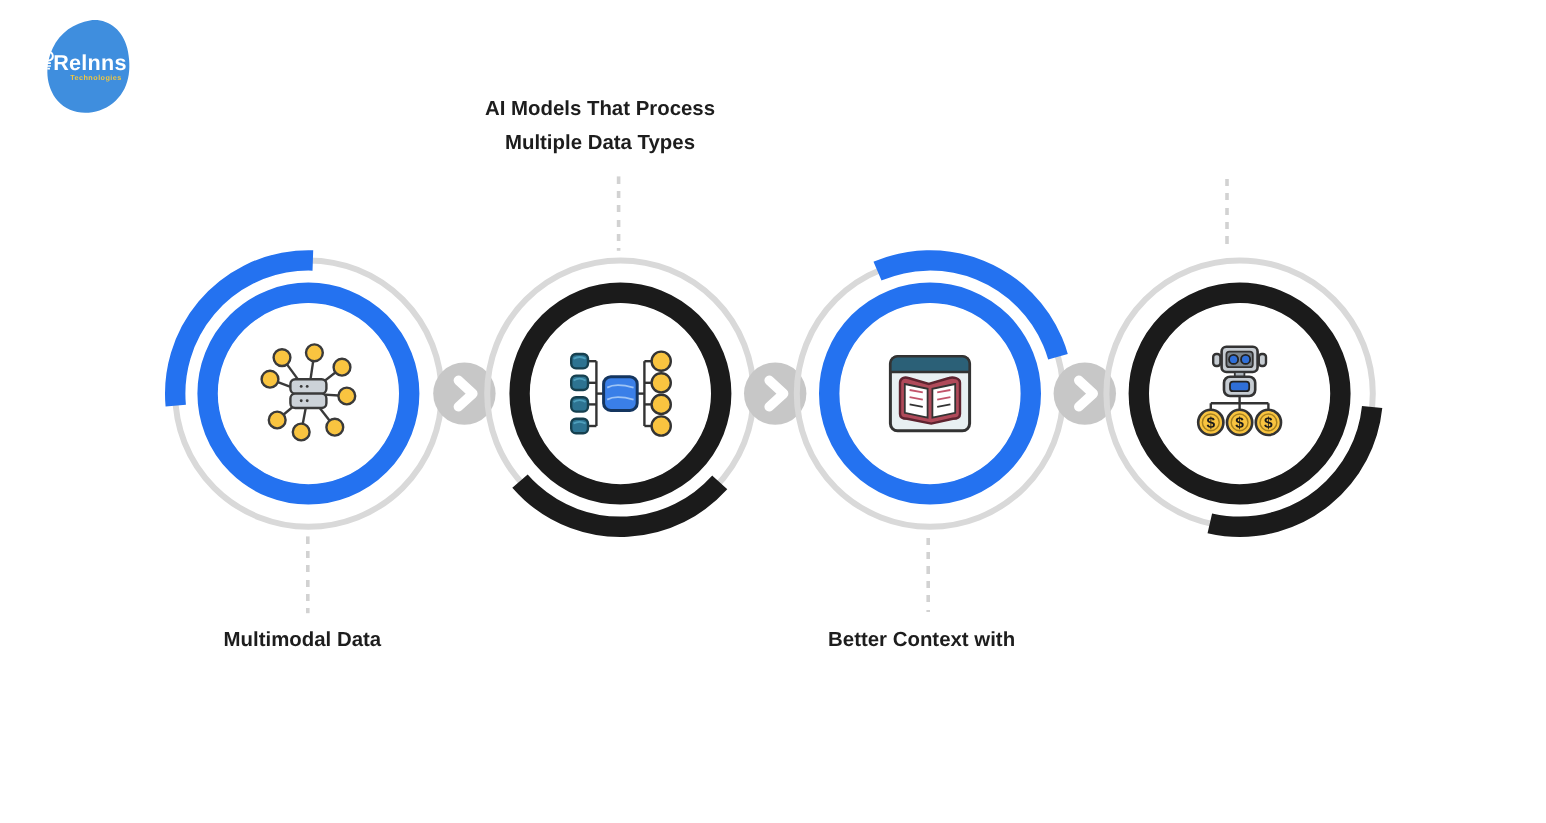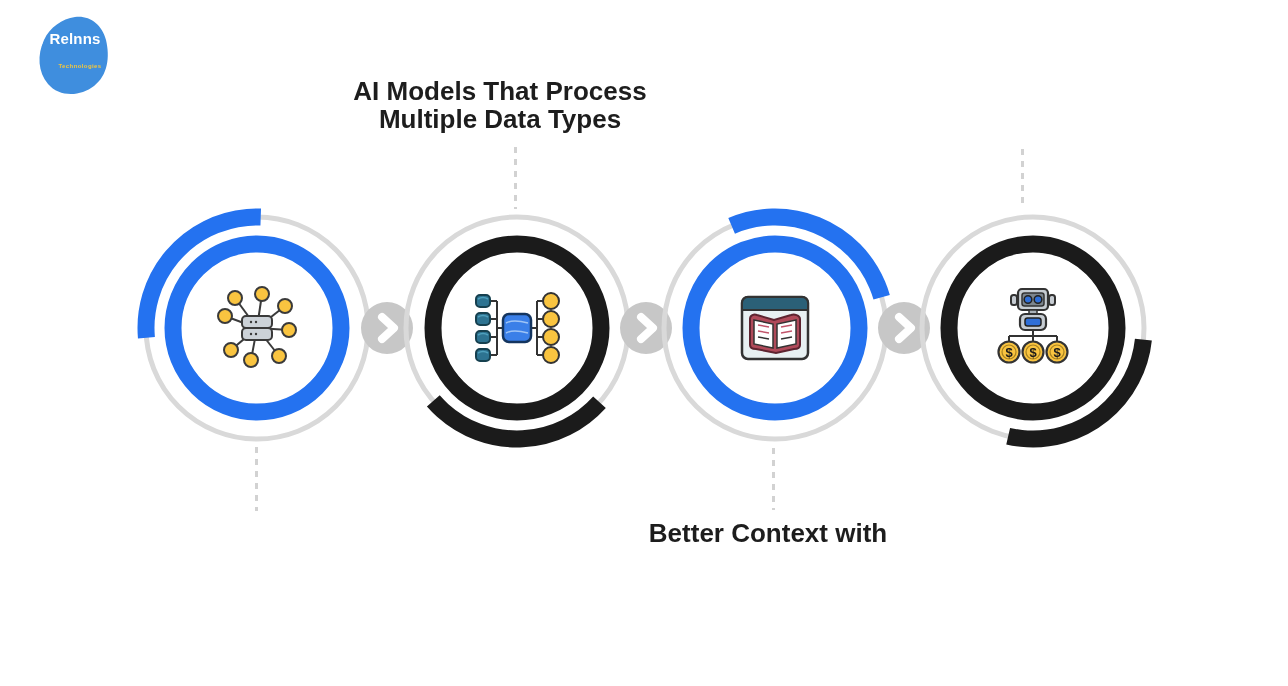--- a/index.html
+++ b/index.html
@@ -2,39 +2,39 @@
 <html><head>
 <meta charset="utf-8">
 <style>
   * { margin:0; padding:0; box-sizing:border-box; }
   body { background:#fff; font-family:"Liberation Sans", sans-serif; }
   #canvas { position:relative; width:1288px; height:686px; background:#ffffff; overflow:hidden; }
 
   
   .logo { position:absolute; left:36px; top:14px; width:78px; height:84px; }
   .logo svg { position:absolute; left:0; top:0; }
-  .logo-text { position:absolute; left:0; top:16px; width:78px; text-align:center;
-               color:#fff; font-weight:bold; font-size:15px; letter-spacing:.2px;
+  .logo-text { position:absolute; left:0; top:28px; width:78px; text-align:center;
+               color:#fff; font-weight:bold; font-size:18px; letter-spacing:.2px;
                display:flex; justify-content:center; gap:0; }
   .logo-sub { position:absolute; left:10px; top:49px; width:68px; text-align:center;
               color:#f3c73d; font-size:6px; font-weight:bold; letter-spacing:.4px; }
 
   
   .step-svg { position:absolute; width:240px; height:240px; }
   .ring-gray { fill:none; stroke:#d9d9d9; stroke-width:5; }
   .outer-arc { fill:none; stroke-width:17; }
   .inner-ring { fill:none; stroke-width:17; }
   .arc-blue, .ring-blue { stroke:#2472f0; }
   .arc-black, .ring-black { stroke:#1b1b1b; }
 
   .connector { position:absolute; width:3px;
                background:repeating-linear-gradient(to bottom,#d2d2d2 0 6px, transparent 6px 12px); }
 
   .step-label { position:absolute; text-align:center; color:#1d1d1d;
-                font-size:26px; font-weight:bold; line-height:28px; }
+                font-size:17px; font-weight:bold; line-height:28px; }
 
   .arrow-badge { position:absolute; width:52px; height:52px; border-radius:50%;
                  background:#c7c7c7; display:flex; align-items:center; justify-content:center; }
 </style>
 </head>
 <body>
 
 <div id="canvas">
 
   <div class="logo">
@@ -87,20 +87,21 @@
           <circle cx="28" cy="-22" r="7"></circle>
         <circle cx="32" cy="2" r="7"></circle>
           <circle cx="-26" cy="22" r="7"></circle>
         <circle cx="-6" cy="32" r="7"></circle>
           <circle cx="22" cy="28" r="7"></circle>
       </g>
     </g>
   </svg>
   <div class="connector" style="left:255px; top:447px; height:64px;"></div>
   <div class="step-label" style="left:102px; top:519px; width:300px;">
+    <div>Multimodal Data</div>
   </div>
 
   <div class="arrow-badge" style="left:361px; top:302px;">
     <svg width="52" height="52" viewBox="0 0 52 52">
       <polyline points="21,15 33,26 21,37" fill="none" stroke="#ffffff" stroke-width="8" stroke-linecap="round" stroke-linejoin="round"></polyline>
     </svg>
   </div>
 
   <svg class="step-svg" style="left:397px; top:208px;" viewBox="0 0 240 240">
     <circle class="ring-gray" cx="120" cy="120" r="111"></circle>

